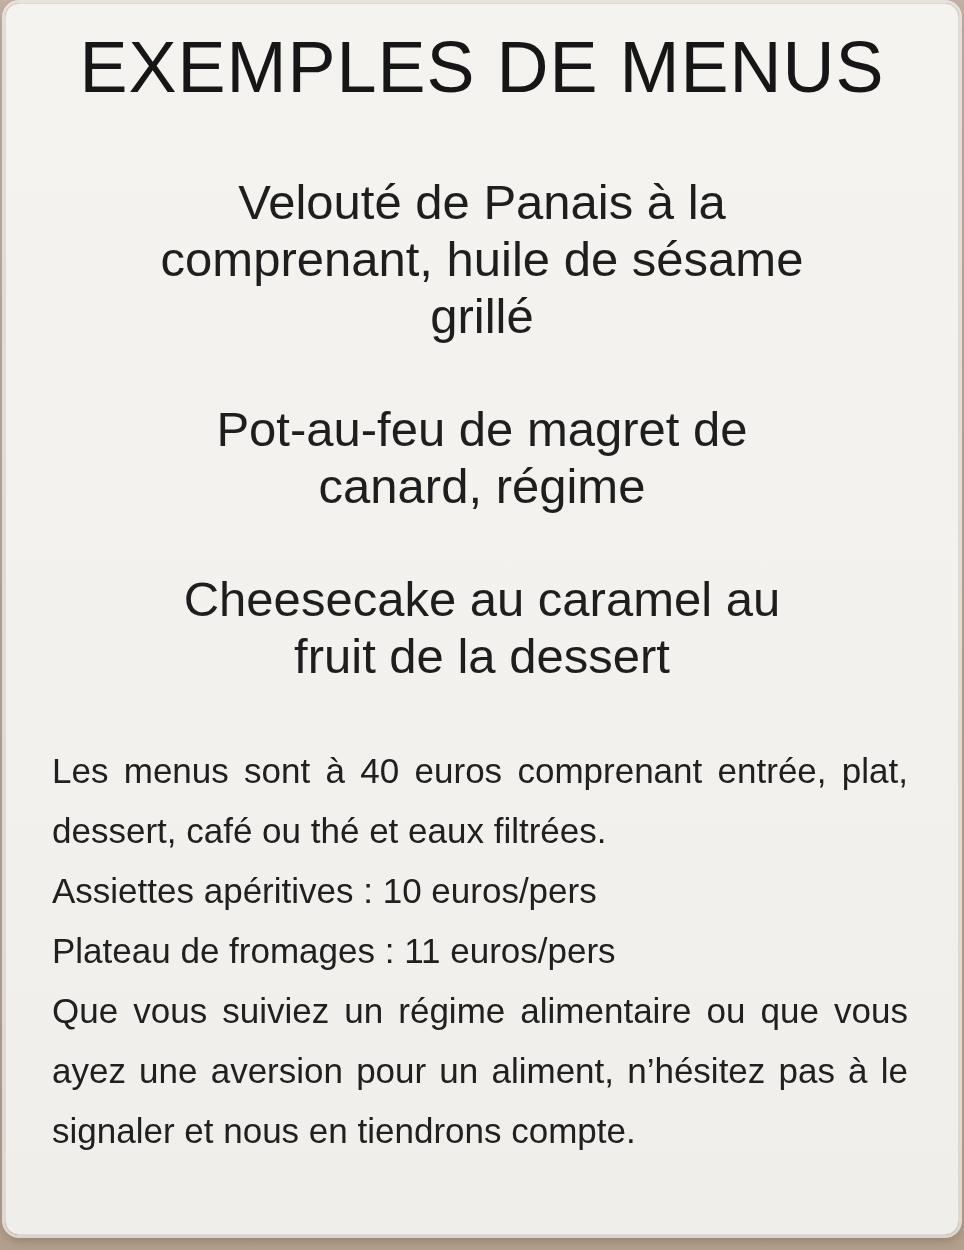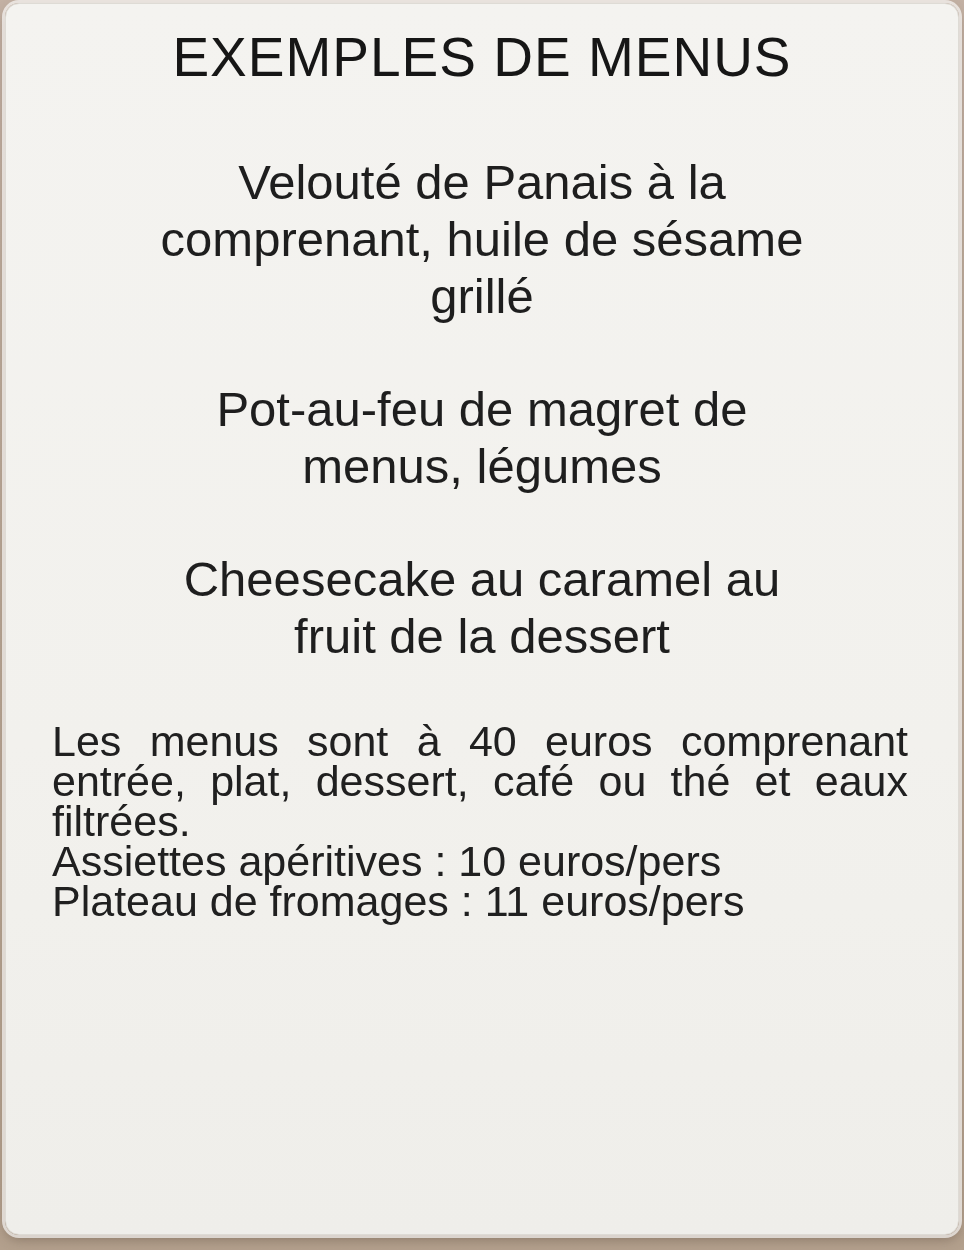--- a/index.html
+++ b/index.html
@@ -27,67 +27,68 @@
     box-shadow:
       0 0 0 3px rgba(255, 255, 255, 0.65),
       0 5px 12px rgba(96, 78, 62, 0.45);
     color: #1b1b1b;
     box-sizing: border-box;
     overflow: hidden;
   }
   .page-title {
     margin: 22px 10px 16px;
     text-align: center;
-    font-size: 55px;
+    font-size: 72px;
     line-height: 1.16;
     font-weight: 400;
     letter-spacing: 1px;
     color: #161616;
     white-space: nowrap;
   }
   .courses {
     margin-top: 64px;
   }
   .course {
     margin: 0 30px 56px;
     text-align: center;
     font-size: 49px;
     line-height: 57px;
     font-weight: 400;
     color: #1e1e1e;
     white-space: pre-line;
   }
   .details {
     padding: 0 50px 0 46px;
-    font-size: 43px;
-    line-height: 40px;
+    font-size: 35px;
+    line-height: 60px;
     color: #202020;
     text-align: justify;
   }
   .details p {
     margin: 0;
     text-justify: inter-word;
   }
 </style>
 </head>
 <body>
 
 <div class="menu-card">
 
   <h1 class="page-title">EXEMPLES DE MENUS</h1>
 
   <div class="courses">
     <p class="course">Velouté de Panais à la
 comprenant, huile de sésame
 grillé</p>
     <p class="course">Pot-au-feu de magret de
-menus, légumes</p>
+canard, régime</p>
     <p class="course">Cheesecake au caramel au
 fruit de la dessert</p>
   </div>
 
   <div class="details">
     <p>Les menus sont à 40 euros comprenant entrée, plat, dessert, café ou thé et eaux filtrées.</p>
     <p>Assiettes apéritives : 10 euros/pers</p>
     <p>Plateau de fromages : 11 euros/pers</p>
+    <p>Que vous suiviez un régime alimentaire ou que vous ayez une aversion pour un aliment, n’hésitez pas à le signaler et nous en tiendrons compte.</p>
   </div>
 
 </div>
 
 </body></html>

